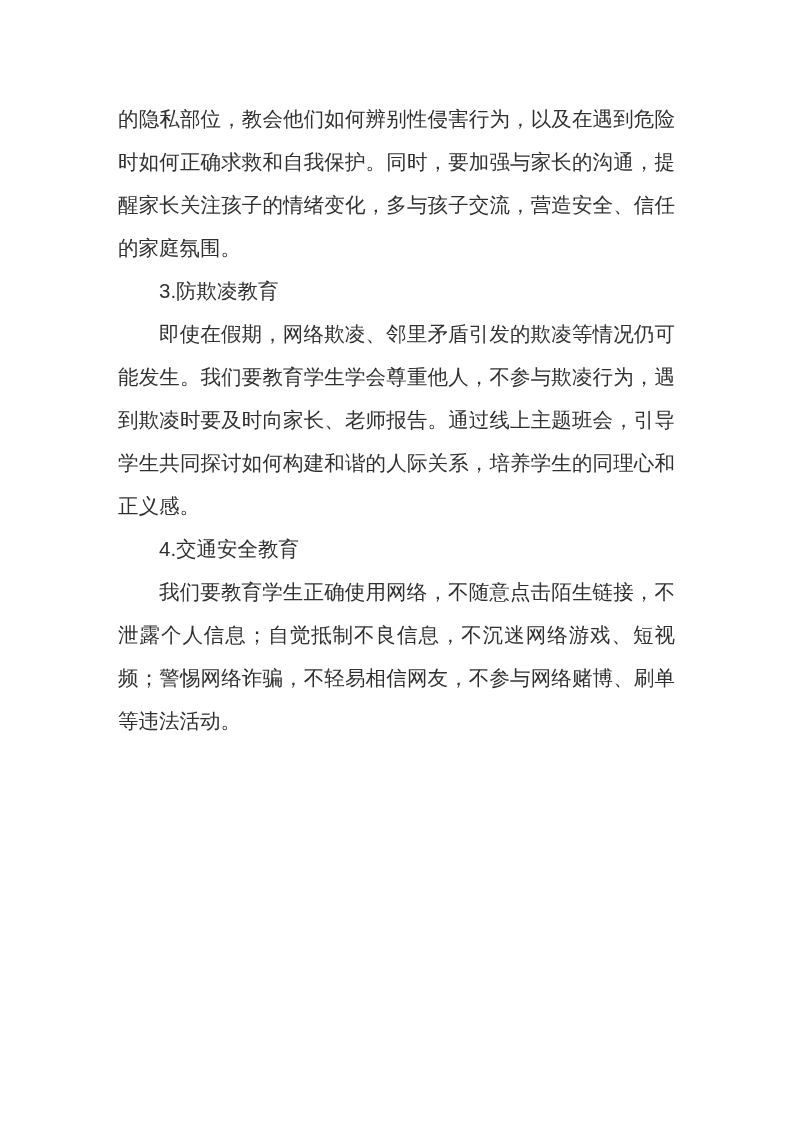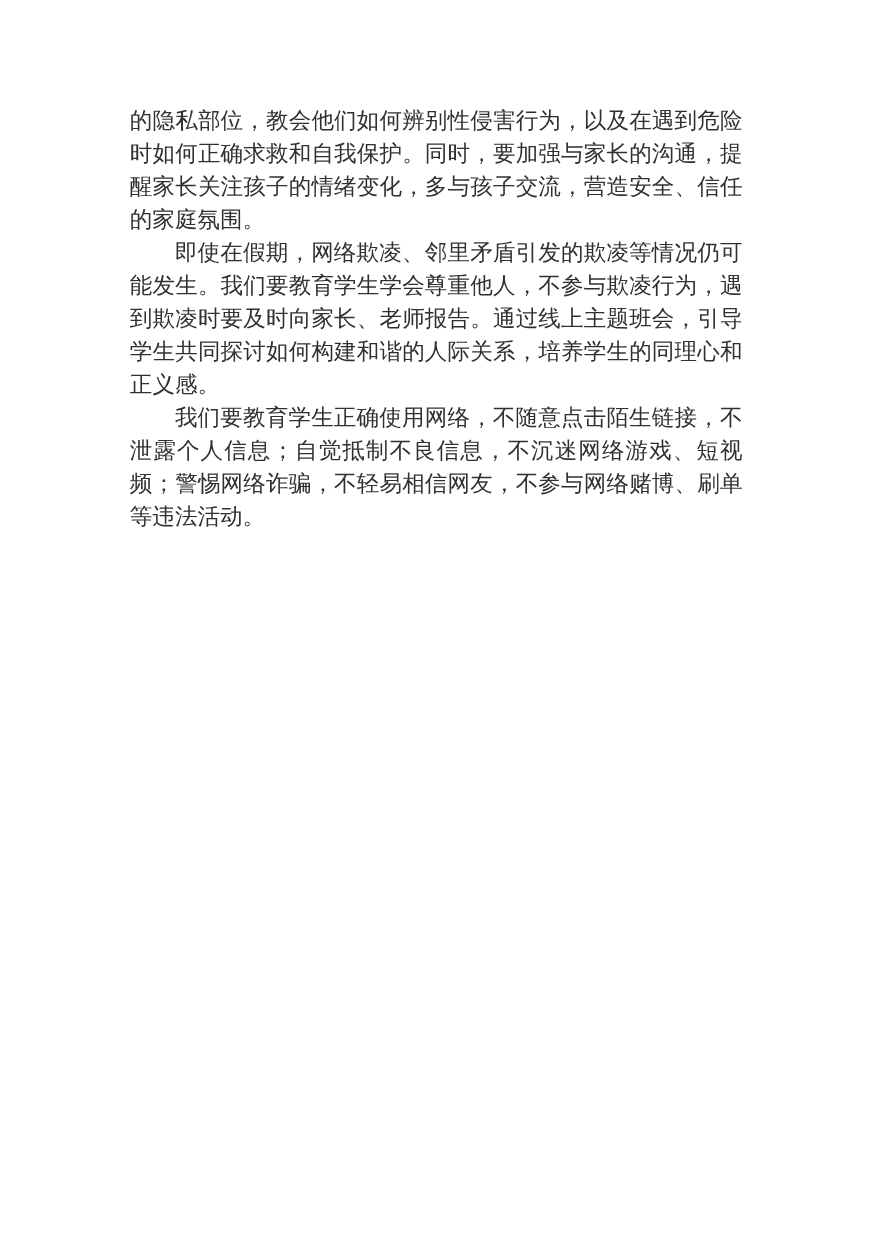--- a/index.html
+++ b/index.html
@@ -11,38 +11,40 @@
     position: relative;
     width: 793px;
     height: 1122px;
     background: #ffffff;
     box-sizing: border-box;
     padding: 97px 118px 0 118px;
     overflow: hidden;
   }
   .para {
     margin: 0;
-    font-family: Liberation Mono, monospace;
+    font-family: Liberation Sans, sans-serif;
     font-size: 20.5px;
-    line-height: 30px;
+    line-height: 43px;
     color: #303030;
     text-align: justify;
     text-justify: inter-ideograph;
     word-break: break-all;
   }
   .para.indent {
     text-indent: 2em;
   }
 </style>
 </head>
 <body>
 
 <div class="page">
   <p class="para">的隐私部位，教会他们如何辨别性侵害行为，以及在遇到危险时如何正确求救和自我保护。同时，要加强与家长的沟通，提醒家长关注孩子的情绪变化，多与孩子交流，营造安全、信任的家庭氛围。</p>
 
+  <p class="para indent">3.防欺凌教育</p>
 
   <p class="para indent">即使在假期，网络欺凌、邻里矛盾引发的欺凌等情况仍可能发生。我们要教育学生学会尊重他人，不参与欺凌行为，遇到欺凌时要及时向家长、老师报告。通过线上主题班会，引导学生共同探讨如何构建和谐的人际关系，培养学生的同理心和正义感。</p>
 
+  <p class="para indent">4.交通安全教育</p>
 
 
 
   <p class="para indent">我们要教育学生正确使用网络，不随意点击陌生链接，不泄露个人信息；自觉抵制不良信息，不沉迷网络游戏、短视频；警惕网络诈骗，不轻易相信网友，不参与网络赌博、刷单等违法活动。</p>
 </div>
 
 </body></html>

